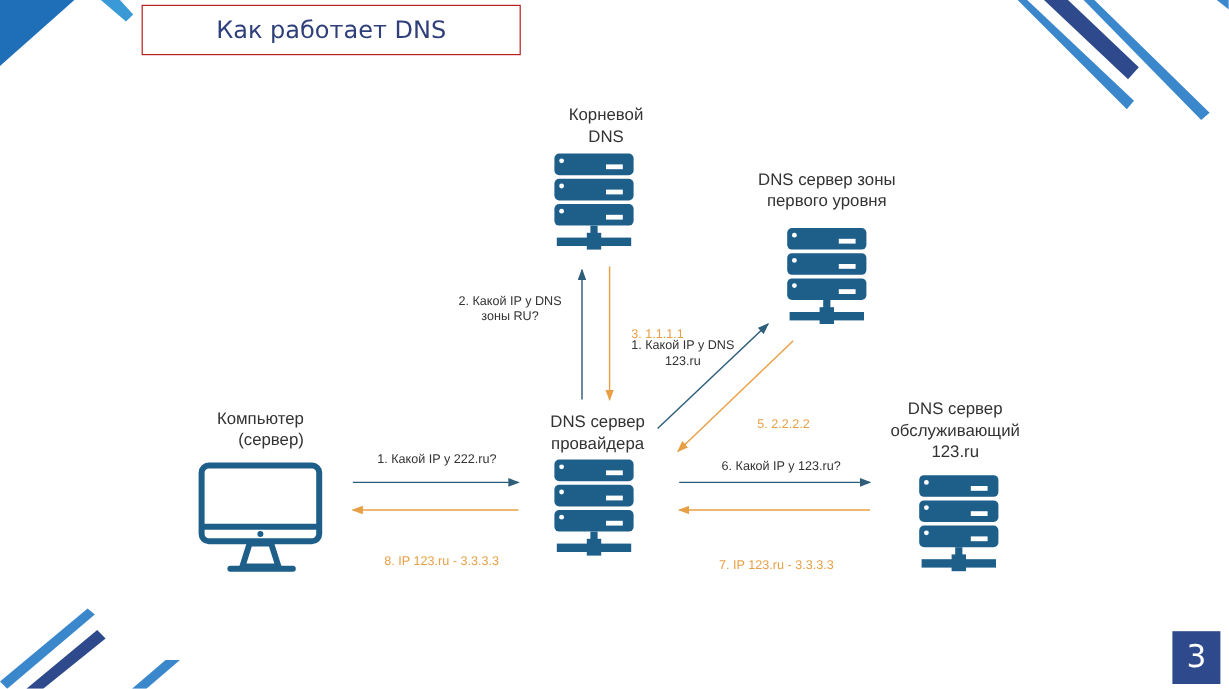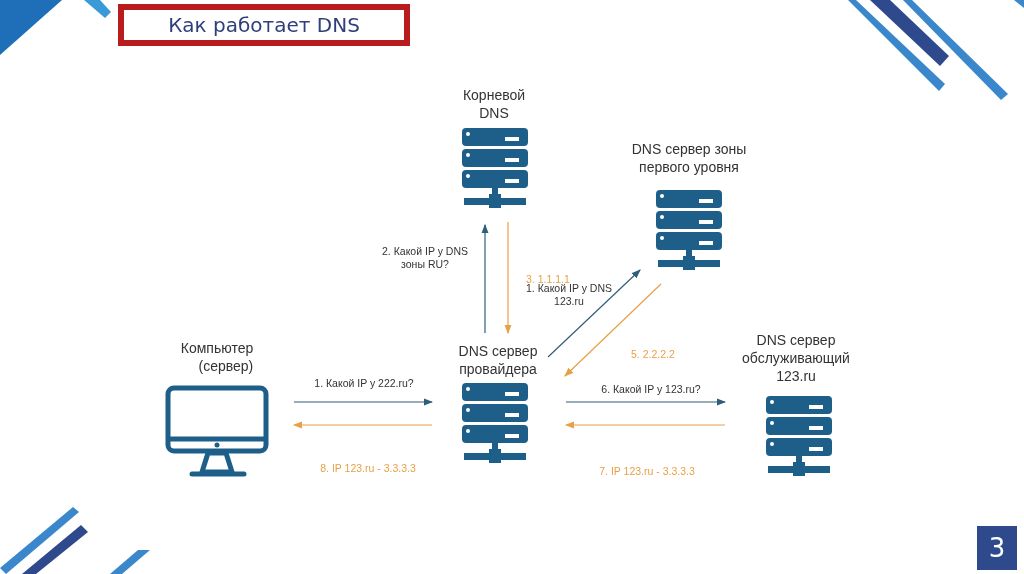--- a/index.html
+++ b/index.html
@@ -1,18 +1,18 @@
 <!DOCTYPE html>
 <html><head>
 <meta charset="utf-8">
 <style>
   html, body { margin: 0; padding: 0; }
   body { width: 1024px; height: 574px; background: #ffffff; position: relative; overflow: hidden; font-family: "Liberation Sans", sans-serif; }
   .deco { position: absolute; left: 0; top: 0; }
-  .title-box { position: absolute; left: 118px; top: 4px; width: 292px; height: 42px; border: 6px solid #b91c1c; box-sizing: border-box; display: flex; align-items: center; justify-content: center; }
+  .title-box { position: absolute; left: 118px; top: 4px; width: 316px; height: 42px; border: 1px solid #b91c1c; box-sizing: border-box; display: flex; align-items: center; justify-content: center; }
   .title-text { font-family: "DejaVu Sans", sans-serif; font-size: 20px; color: #2e3f7a; }
   .label { position: absolute; text-align: center; color: #333; font-size: 14px; line-height: 18px; white-space: nowrap; transform: translateX(-50%); }
   .small { position: absolute; font-size: 10.5px; line-height: 13px; white-space: nowrap; color: #333; }
   .orange { color: #e8a046; margin-top: 28px; }
   .center { text-align: center; transform: translateX(-50%); }
   .page-num { position: absolute; left: 977px; top: 526px; width: 40px; height: 44px; background: #2e4a8c; color: #fff; font-size: 26px; display: flex; align-items: center; justify-content: center; font-family: "DejaVu Sans", sans-serif; }
   svg.diag { position: absolute; left: 0; top: 0; }
 </style>
 </head>
 <body>
@@ -73,21 +73,21 @@
   <line x1="485" y1="333" x2="485" y2="225" stroke="#2f5e7a" stroke-width="1.2" marker-end="url(#ah-blue)"></line>
   <line x1="508" y1="222" x2="508" y2="333" stroke="#e8a046" stroke-width="1.2" marker-end="url(#ah-orange)"></line>
   <line x1="548" y1="357" x2="640" y2="270" stroke="#2f5e7a" stroke-width="1.2" marker-end="url(#ah-blue)"></line>
   <line x1="661" y1="284" x2="565" y2="376" stroke="#e8a046" stroke-width="1.2" marker-end="url(#ah-orange)"></line>
   <line x1="294" y1="402" x2="432" y2="402" stroke="#2f5e7a" stroke-width="1.2" marker-end="url(#ah-blue)"></line>
   <line x1="432" y1="425" x2="294" y2="425" stroke="#e8a046" stroke-width="1.2" marker-end="url(#ah-orange)"></line>
   <line x1="566" y1="402" x2="725" y2="402" stroke="#2f5e7a" stroke-width="1.2" marker-end="url(#ah-blue)"></line>
   <line x1="725" y1="425" x2="566" y2="425" stroke="#e8a046" stroke-width="1.2" marker-end="url(#ah-orange)"></line>
 </svg>
 
-<div class="label" style="left:494px; top:86px;">
+<div class="label" style="left:505px; top:86px;">
   <div>Корневой</div>
   <div>DNS</div>
 </div>
 <div class="label" style="left:689px; top:140px;">
   <div>DNS сервер зоны</div>
   <div>первого уровня</div>
 </div>
 <div class="label" style="left:498px; top:342px;">
   <div>DNS сервер</div>
   <div>провайдера</div>

